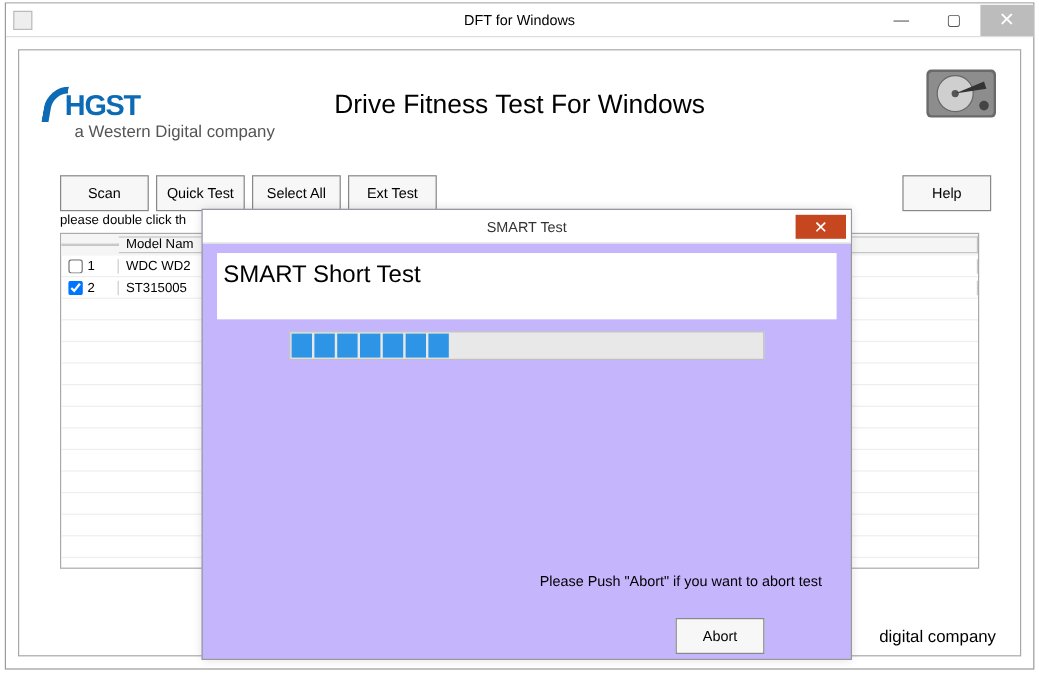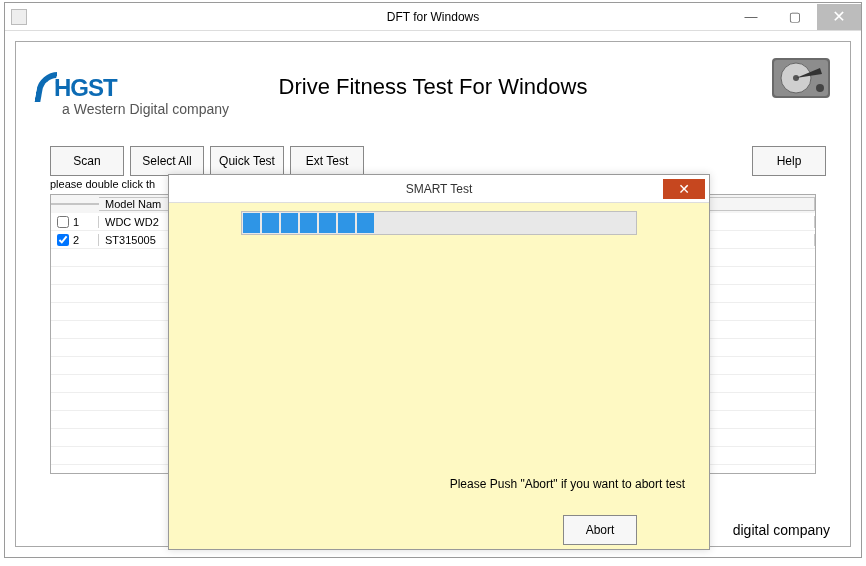--- a/index.html
+++ b/index.html
@@ -187,21 +187,21 @@
     bottom: 8px;
     right: 20px;
     font-size: 14px;
   }
   
   .dialog {
     position: absolute;
     left: 168px; top: 174px;
     width: 542px; height: 376px;
     border: 1px solid #999;
-    background: #fef9c3;
+    background: #c4b5fd;
     box-shadow: 0 0 8px rgba(0,0,0,0.15);
   }
   .dlg-titlebar {
     height: 28px;
     display: flex;
     align-items: center;
     position: relative;
     background: #fff;
     border-bottom: 1px solid #ddd;
   }
@@ -301,22 +301,22 @@
           <rect x="8" y="12" width="54" height="36" rx="3" fill="#8d8d8d"></rect>
           <circle cx="30" cy="30" r="15" fill="#cfcfcf" stroke="#666"></circle>
           <circle cx="30" cy="30" r="3" fill="#555"></circle>
           <path d="M30 30 L54 20 L56 26 Z" fill="#333"></path>
           <circle cx="54" cy="40" r="4" fill="#444"></circle>
         </svg>
       </div>
 
       <div class="toolbar">
         <div class="btn">Scan</div>
+        <div class="btn">Quick Test</div>
         <div class="btn">Select All</div>
-        <div class="btn">Quick Test</div>
         <div class="btn">Ext Test</div>
         <div class="spacer"></div>
         <div class="btn">Help</div>
       </div>
 
       <div class="hint">please double click th</div>
 
       <div class="table">
         <div class="thead">
           <div class="th col-chk"></div>
@@ -366,20 +366,23 @@
     </div>
   </div>
 </div>
 
 <div class="dialog">
   <div class="dlg-titlebar">
     <div class="dlg-title">SMART Test</div>
     <div class="dlg-close">✕</div>
   </div>
   <div class="dlg-body">
+    <div class="dlg-heading-box">
+      <div class="dlg-heading">SMART Short Test</div>
+    </div>
     <div class="progress-wrap">
       <div class="seg"></div>
       <div class="seg"></div>
       <div class="seg"></div>
       <div class="seg"></div>
       <div class="seg"></div>
       <div class="seg"></div>
       <div class="seg"></div>
     </div>
     <div class="dlg-hint">Please Push "Abort" if you want to abort test</div>

